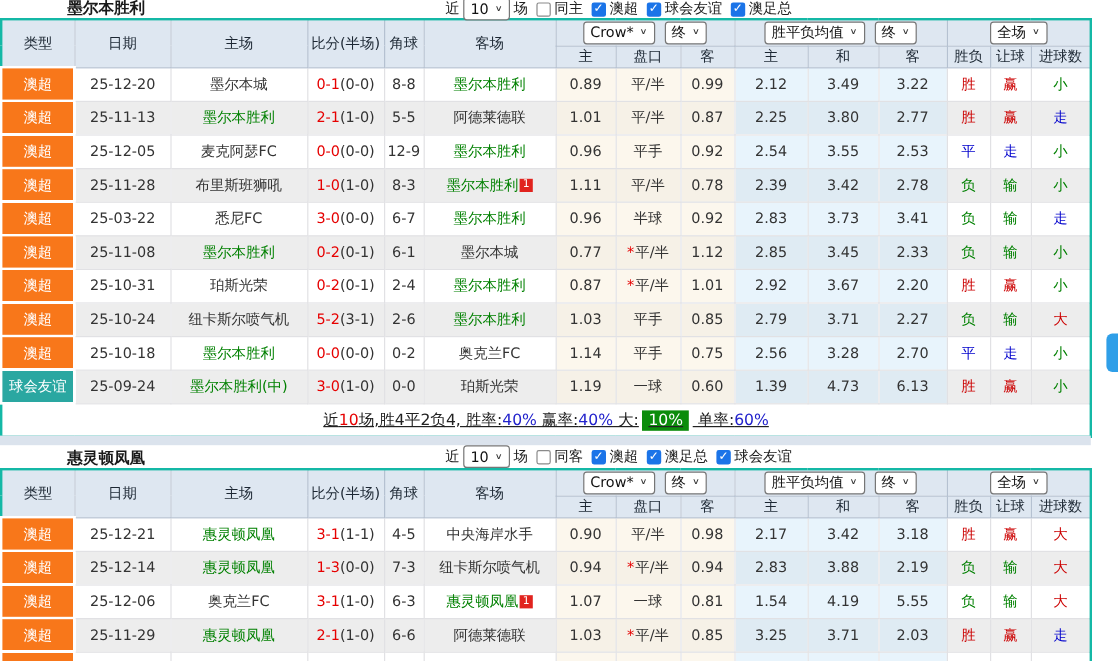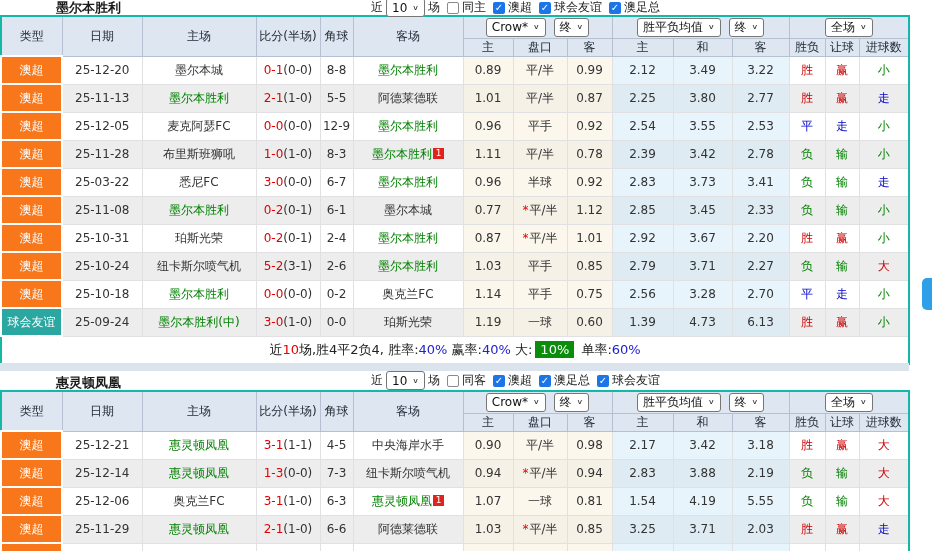--- a/index.html
+++ b/index.html
@@ -33,21 +33,21 @@
   td.avg{background:rgba(210,233,249,.5);}
   .team{color:#333;}
   .team.focus{color:#008000;}
   .badge{display:inline-block;background:#e1231e;color:#fff;font-size:9px;width:11px;height:11px;line-height:11px;margin-left:1px;vertical-align:2px;}
   .score-main{color:#e60000;}
   .score-half{color:#333;margin-top:48px;}
   .star{color:#e60000;margin-right:1px;}
   .c-r{color:#cc0000;}
   .c-g{color:#008000;}
   .c-b{color:#0000cc;}
-  tr.summary td{background:#fff;font-size:13px;color:#222;}
+  tr.summary td{background:#fff;font-size:13px;color:#222;text-decoration:underline;}
   .sum-r{color:#e60000;}
   .sum-b{color:#2222cc;}
   .sum-hl{background:#0b8c0b;color:#fff;padding:1px 5px;margin:0 3px;}
   .gap-band{position:absolute;left:0;top:363px;width:909px;height:8px;background:#dbe3ed;}
   .float-tab{position:absolute;right:0;top:278px;width:10px;height:32px;background:#2f9fe8;border-radius:5px 0 0 5px;cursor:pointer;}
 </style>
 </head>
 <body>
 
 <div class="page">

